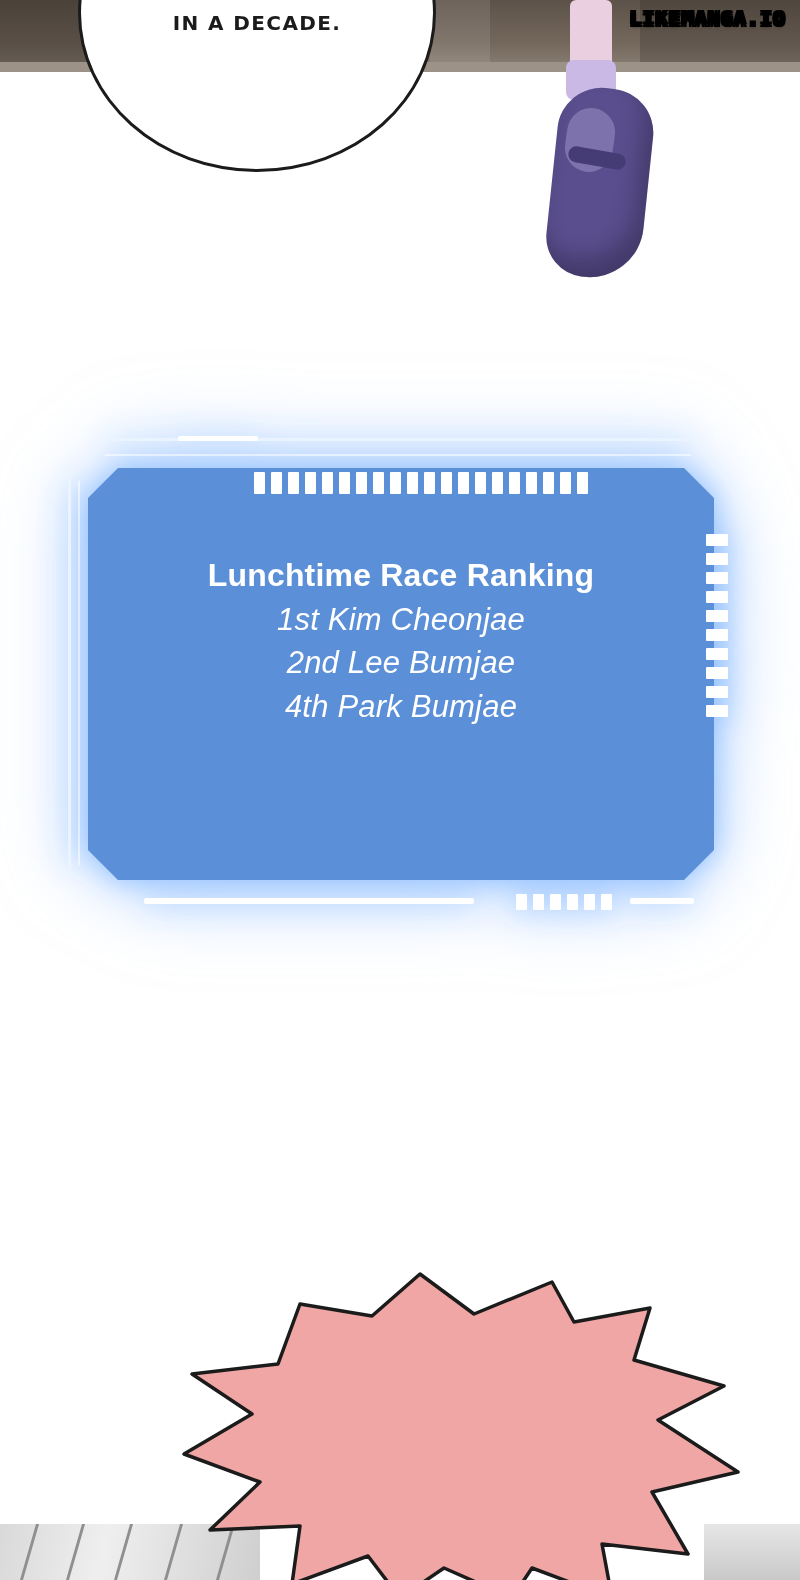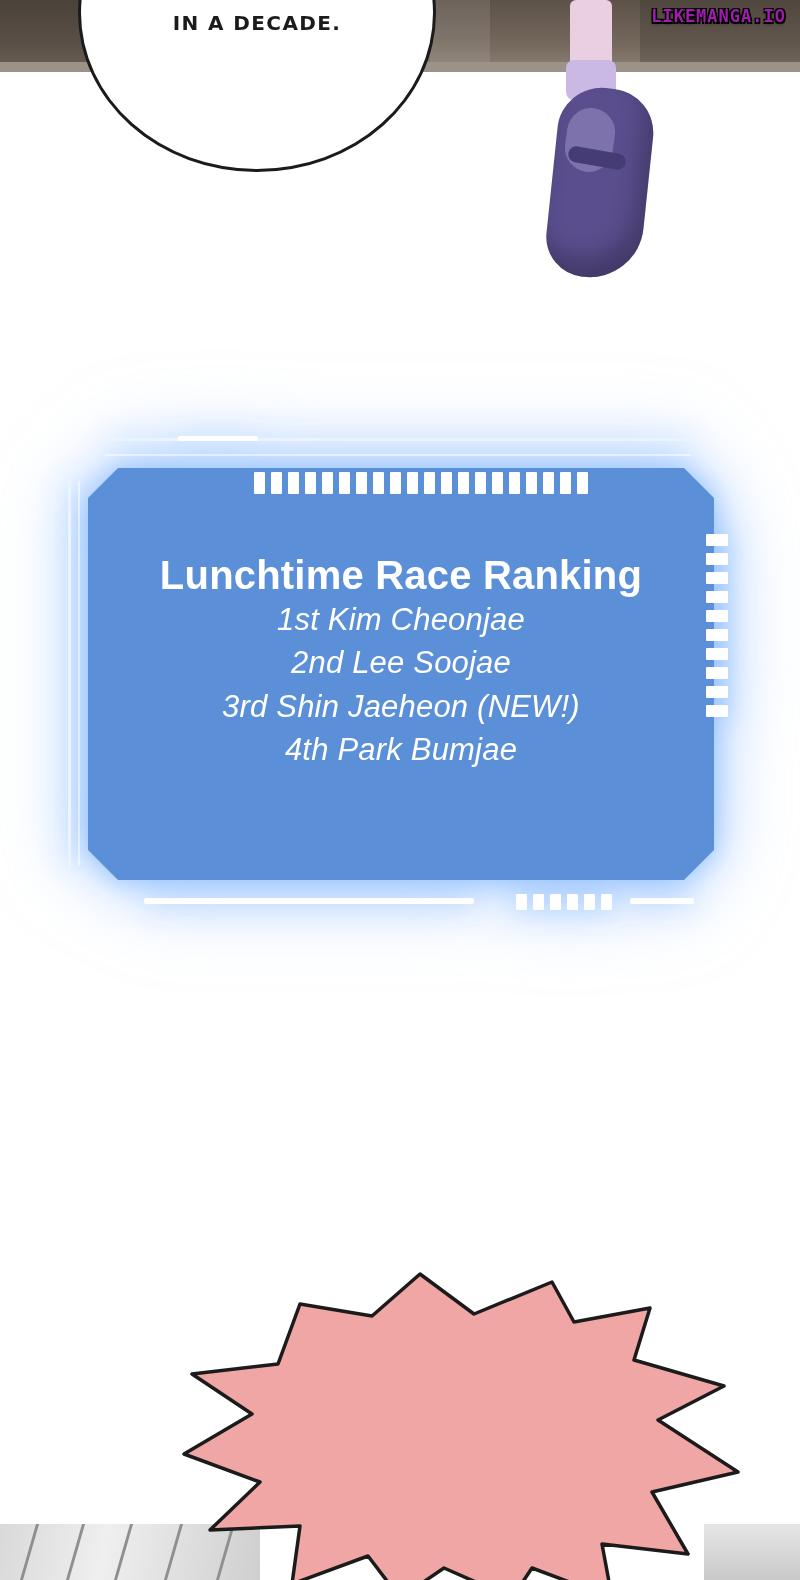--- a/index.html
+++ b/index.html
@@ -53,23 +53,23 @@
     background: #9d9287;
   }
 
   
   .watermark {
     position: absolute;
     right: 14px;
     top: 6px;
     font-family: "DejaVu Sans Mono", monospace;
     font-weight: bold;
-    font-size: 17px;
+    font-size: 20px;
     letter-spacing: 1px;
-    color: #a21caf;
+    color: #000000;
     text-shadow:
       -1.5px -1.5px 0 #000, 1.5px -1.5px 0 #000,
       -1.5px  1.5px 0 #000, 1.5px  1.5px 0 #000,
       0 2px 3px rgba(0,0,0,0.5);
     z-index: 40;
   }
 
   
   .bubble-top {
     position: absolute;
@@ -224,21 +224,21 @@
     width: 626px;
     text-align: center;
     color: #ffffff;
     font-family: "Liberation Sans", sans-serif;
     font-size: 31px;
     line-height: 43.5px;
     letter-spacing: 0.2px;
   }
   .hud-title {
     font-weight: bold;
-    font-size: 40px;
+    font-size: 32px;
     display: block;
   }
   .hud-row { display: block; font-style: italic; }
 
   
   .bubble-bottom {
     position: absolute;
     left: 182px;
     top: 1268px;
     width: 560px;
@@ -371,22 +371,21 @@
       </div>
 
       <div class="hud-bar hud-bar-bl"></div>
       <div class="hud-bar hud-bar-br"></div>
       <div class="hud-bar hud-bar-tl"></div>
     </div>
 
     <div class="hud-text">
       <span class="hud-title">Lunchtime Race Ranking</span>
       <span class="hud-row">1st Kim Cheonjae</span>
-      <span class="hud-row">2nd Lee Soojae</span>
-      <span class="hud-row">3rd Shin Jaeheon (NEW!)</span>
+      <span class="hud-row">2nd Lee Bumjae</span>
       <span class="hud-row">4th Park Bumjae</span>
     </div>
   </div>
 
   <div class="bubble-bottom">
     <svg width="560" height="330" viewBox="0 0 560 330">
       <polygon points="118,36 190,48 238,6 292,46 370,14 392,54 468,40 452,92 542,118 476,152 556,204 470,224 506,286 420,276 430,330 350,300 330,330 262,300 218,330 186,288 110,316 118,258 28,262 78,214 2,186 70,146 10,106 96,96" fill="#efa6a4" stroke="#1b1b1b" stroke-width="3.5" stroke-linejoin="round"></polygon>
     </svg>
   </div>
 

